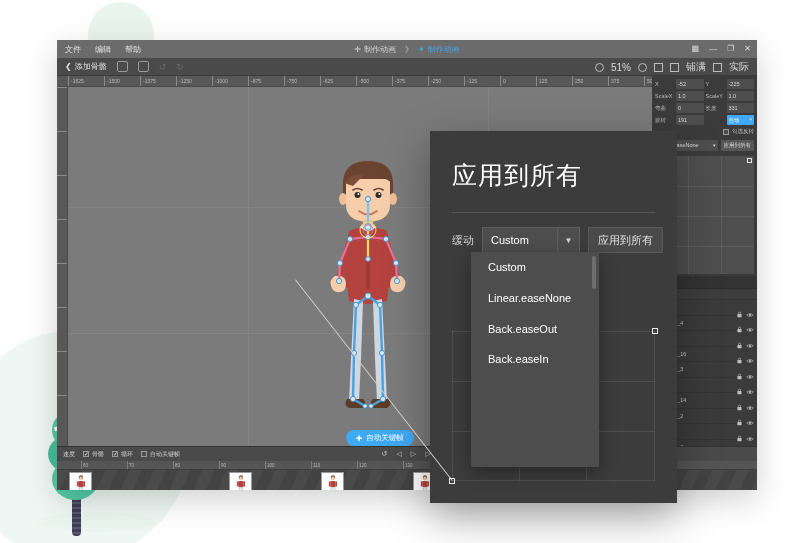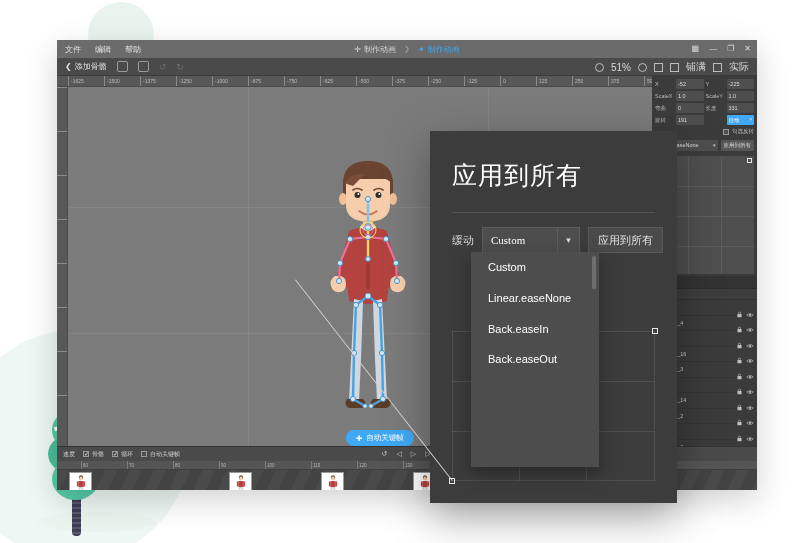--- a/index.html
+++ b/index.html
@@ -251,21 +251,21 @@
     position: absolute; left: 430px; top: 131px; width: 247px; height: 372px;
     background: #3c3c3c; box-shadow: 0 14px 40px rgba(0,0,0,.34);
   }
   .modal .m-title {
     font-size: 25px; color: #ffffff; padding: 28px 22px 0 22px; letter-spacing: 1px;
   }
   .modal .m-div {
     height: 1px; background: #545454; margin: 20px 22px 0 22px;
   }
   .modal .m-row {
-    display: flex; align-items: center; gap: 8px; padding: 14px 14px 0 22px; font-family: Liberation Serif, serif;
+    display: flex; align-items: center; gap: 8px; padding: 14px 14px 0 22px;
   }
   .modal .m-row .m-lbl { font-size: 11px; color: #d9d9d9; white-space:nowrap; }
   .modal .m-select {
     width: 110px; height: 26px; background: #4d4d4d; border: 1px solid #5d5d5d;
     color: #ffffff; font-size: 11px; display:flex; align-items:center;
     padding: 0 8px; position: relative;
   }
   .modal .m-select .caret {
     position: absolute; right: 0; top: 0; bottom: 0; width: 22px;
     border-left: 1px solid #5d5d5d; display:flex; align-items:center; justify-content:center;
@@ -807,17 +807,17 @@
       <div class="diag" style="height:255px;transform:rotate(-38deg);"></div>
       <div class="hnd" style="left:-3px;bottom:-3px;"></div>
       <div class="hnd" style="right:-3px;top:-3px;"></div>
     </div>
   </div>
 
   <div class="dropdown" id="ddList">
     <div class="dd-scroll"></div>
   <div class="opt">Custom</div>
       <div class="opt">Linear.easeNone</div>
+      <div class="opt">Back.easeOut</div>
       <div class="opt">Back.easeIn</div>
-      <div class="opt">Back.easeOut</div>
     </div>
 
 </div>
 
 </body></html>

